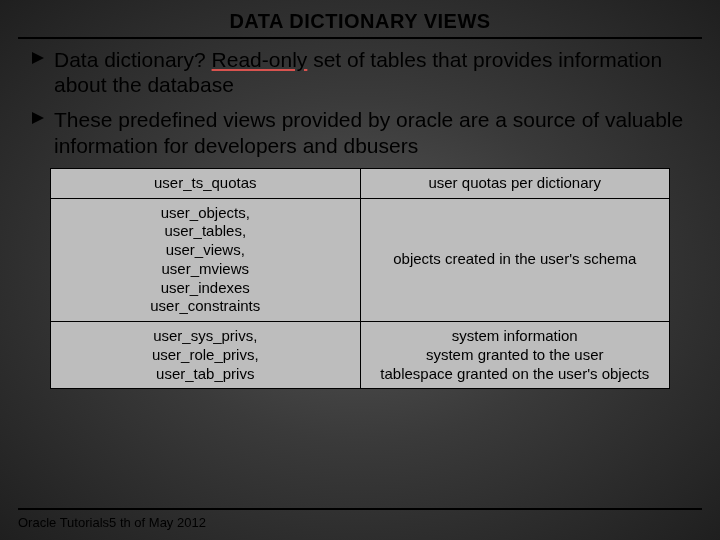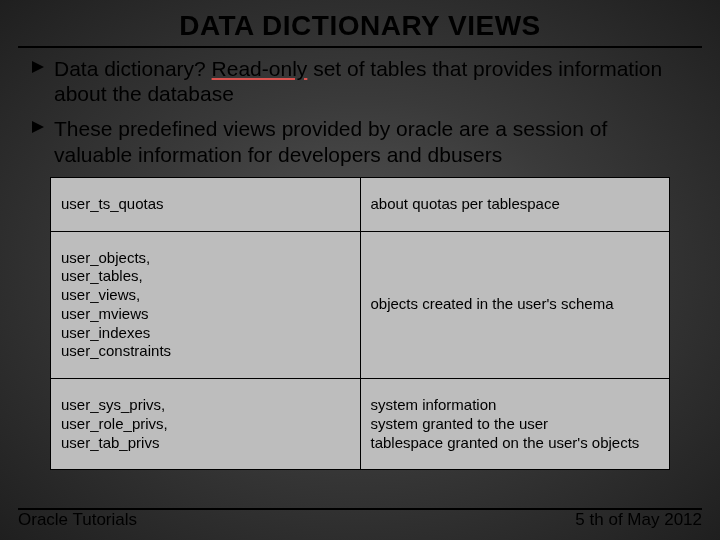--- a/index.html
+++ b/index.html
@@ -14,21 +14,21 @@
     width: 720px;
     height: 540px;
     background: radial-gradient(ellipse at center, #565656 0%, #3a3a3a 45%, #1f1f1f 100%);
     position: relative;
     box-sizing: border-box;
   }
   .title {
     text-align: center;
     color: #000;
     font-weight: bold;
-    font-size: 28px;
+    font-size: 20px;
     padding-top: 10px;
     letter-spacing: 0.5px;
   }
   .title-underline {
     margin: 4px 18px 8px 18px;
     border-bottom: 2px solid #000;
   }
   .bullets {
     padding: 0 30px;
   }
@@ -58,35 +58,35 @@
   table.dict {
     border-collapse: collapse;
     margin: 2px auto 0 auto;
     width: 620px;
     background: #bdbdbd;
   }
   table.dict td {
     border: 1px solid #000;
     color: #000;
     font-size: 15px;
-    text-align: left;
+    text-align: center;
     vertical-align: middle;
-    padding: 17px 10px;
+    padding: 5px 10px;
     line-height: 1.25;
     width: 50%;
   }
   .footer {
     position: absolute;
     bottom: 10px;
     left: 18px;
     right: 18px;
     display: flex;
-    justify-content: space-between;
+    justify-content: flex-start;
     color: #000;
-    font-size: 17px;
+    font-size: 13px;
   }
   .footer-line {
     position: absolute;
     bottom: 30px;
     left: 18px;
     right: 18px;
     border-top: 2px solid #000;
   }
   .multiline span {
     display: block;
@@ -112,33 +112,33 @@
         <span>Data dictionary? </span><span class="ro">Read-only</span><span> set of tables that provides information about the database</span>
       </span>
     </div>
 
     <div class="bullet">
       <span class="arrow">
         <svg width="16" height="16" viewBox="0 0 16 16">
             <polygon points="2,2 14,8 2,14" fill="#000"></polygon>
           </svg>
       </span>
-      <span class="bullet-text">These predefined views provided by oracle are a session of valuable information for developers and dbusers</span>
+      <span class="bullet-text">These predefined views provided by oracle are a source of valuable information for developers and dbusers</span>
     </div>
 
   </div>
 
   <table class="dict">
     <tbody id="dict-body">
         <tr>
           <td class="multiline">
             <span>user_ts_quotas</span>
           </td>
           <td class="multiline">
-            <span>about quotas per tablespace</span>
+            <span>user quotas per dictionary</span>
           </td>
         </tr>
         <tr>
           <td class="multiline">
             <span>user_objects,</span>
             <span>user_tables,</span>
             <span>user_views,</span>
             <span>user_mviews</span>
             <span>user_indexes</span>
             <span>user_constraints</span>

